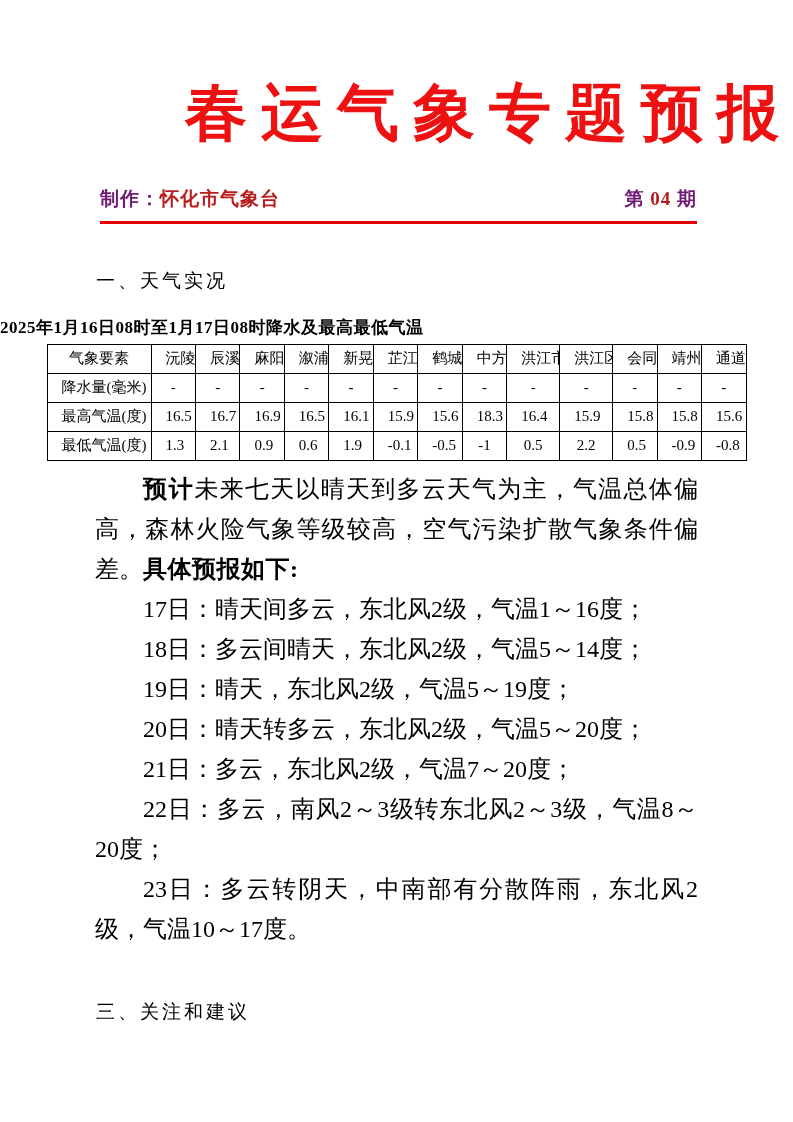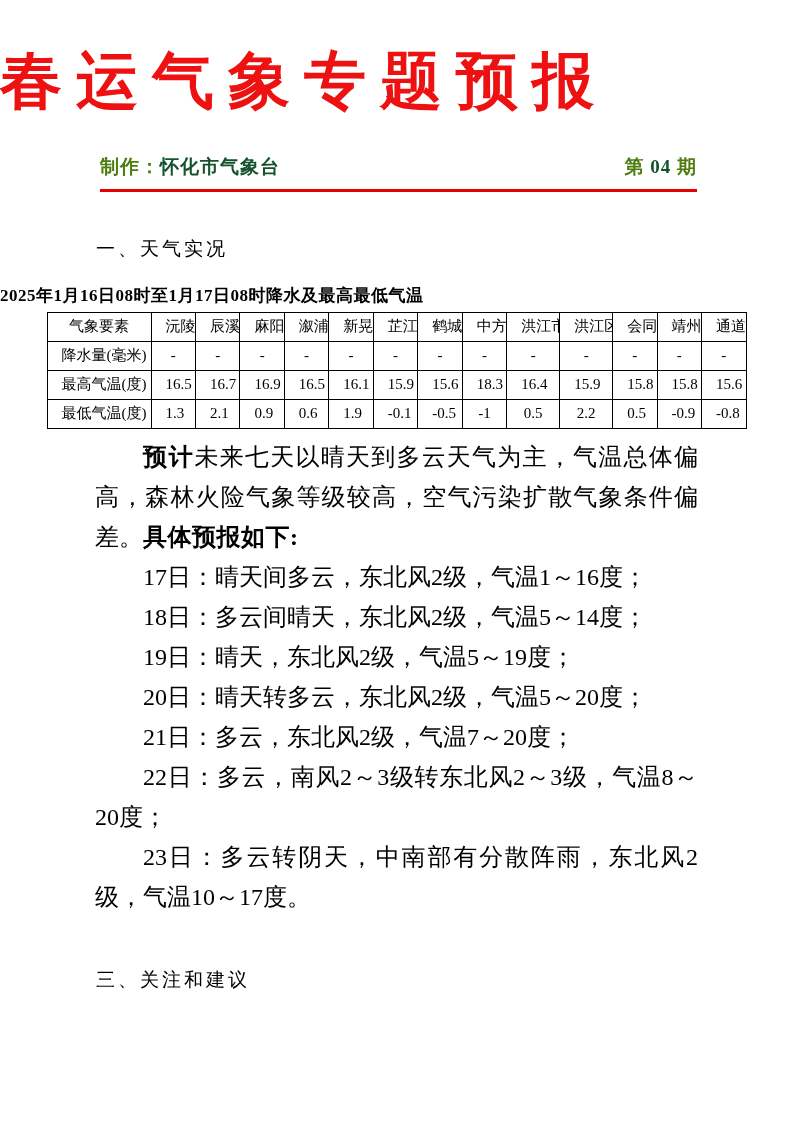--- a/index.html
+++ b/index.html
@@ -8,44 +8,44 @@
     width: 793px;
     height: 1122px;
     margin: 0 auto;
     background: #ffffff;
     color: #000;
     font-family: "Liberation Serif", serif;
     overflow: hidden;
   }
   
   .doc-title {
-    padding-top: 40px;
-    text-align: left;
+    padding-top: 72px;
+    text-align: right;
     font-size: 62px;
     line-height: 1.35;
     font-weight: bold;
     color: #ee1111;
     letter-spacing: 14px;
     font-family: "Liberation Serif", serif;
     white-space: nowrap;
   }
   
   .masthead {
     display: flex;
     justify-content: space-between;
     align-items: baseline;
     margin: 30px 96px 0 100px;
     padding-bottom: 9px;
     border-bottom: 3px solid #e60000;
     font-size: 19px;
     font-weight: bold;
     letter-spacing: 1px;
   }
-  .red { color: #4d7c0f; }
-  .black { color: #14532d; }
+  .red { color: #701a75; }
+  .black { color: #b91c1c; }
 
   .section-heading {
     margin: 44px 95px 0 96px;
     font-family: "Liberation Sans", sans-serif;
     font-size: 19px;
     font-weight: 500;
     letter-spacing: 3px;
   }
   .table-title {
     margin-top: 22px;

